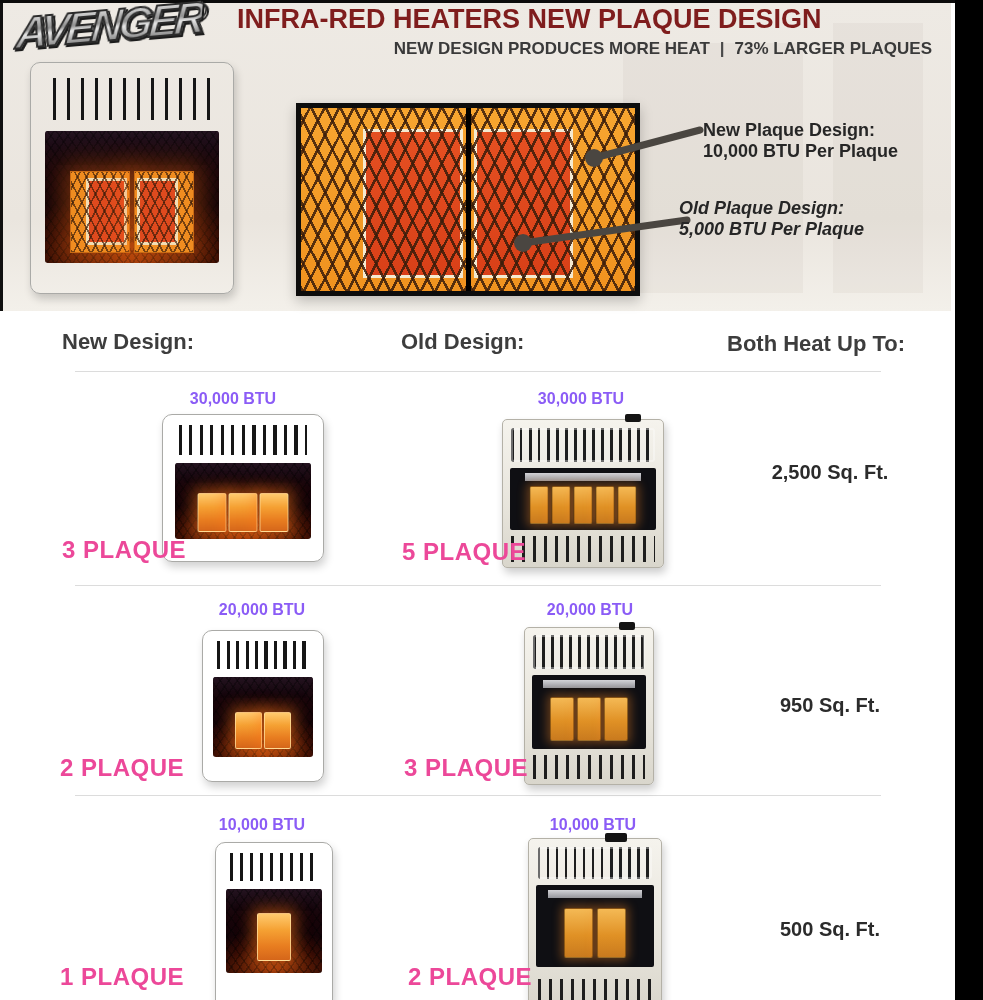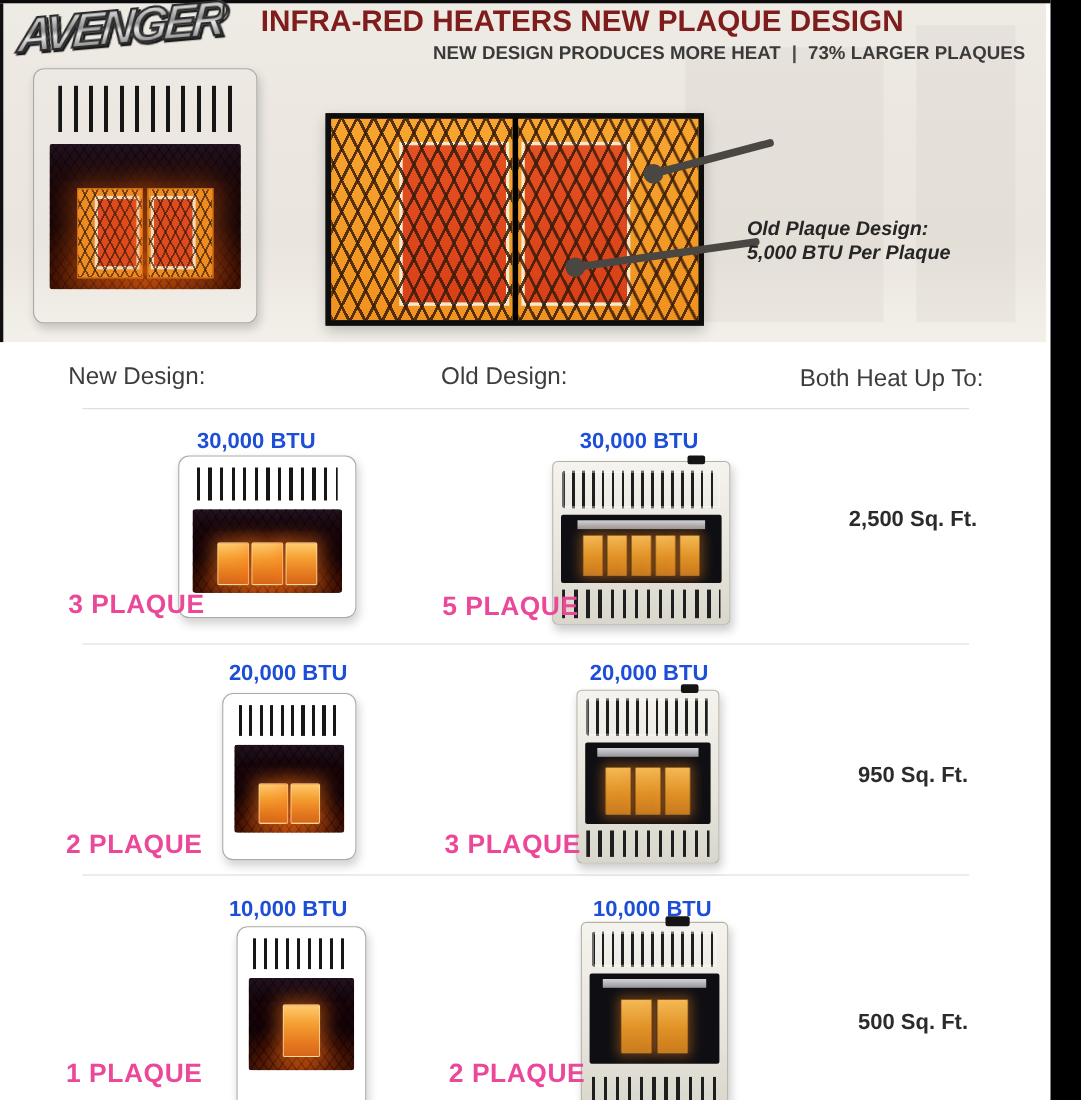--- a/index.html
+++ b/index.html
@@ -79,23 +79,23 @@
   .oh .owindow{position:absolute;background:#0f0f13;border-radius:2px;overflow:hidden;}
   .oh .bracket{position:absolute;top:5px;left:10%;right:10%;height:8px;
       background:linear-gradient(180deg,#d3d3d7,#95969c);}
   .oh .prow{position:absolute;left:50%;transform:translateX(-50%);display:flex;z-index:2;}
   .oh .plaque{background:linear-gradient(180deg,#f4b955 0%,#e09125 55%,#c97a1e 100%);
       border:1px solid rgba(90,55,12,0.6);box-shadow:0 0 10px 3px rgba(255,140,40,0.35);}
   .oh .bband{position:absolute;background:
       repeating-linear-gradient(90deg,#1e1e1e 0 3px,transparent 3px 11px);}
 
   
-  .col-header{font-size:22px;font-weight:normal;color:#3d3d3d;white-space:nowrap;}
+  .col-header{font-size:22px;font-weight:bold;color:#3d3d3d;white-space:nowrap;}
   .divider{left:75px;width:806px;height:1px;background:#dcdcdc;}
-  .btu-label{width:150px;text-align:center;font-size:20px;font-weight:bold;color:#1d4ed8;white-space:nowrap;}
+  .btu-label{width:150px;text-align:center;font-size:16px;font-weight:bold;color:#8b5cf6;white-space:nowrap;}
   .plq-label{font-size:24px;font-weight:bold;color:#ec4899;letter-spacing:0.5px;white-space:nowrap;}
   .coverage{left:705px;width:250px;text-align:center;font-size:20px;font-weight:bold;color:#2b2b2b;white-space:nowrap;}
 </style>
 </head>
 <body>
 
 <div id="stage">
 
   <div id="hero" class="abs">
     <div class="abs room-hint" style="left:620px;top:40px;width:180px;height:250px;"></div>
@@ -138,20 +138,24 @@
     </div>
   </div>
 
   <svg class="abs" style="left:0;top:0;pointer-events:none;" width="983" height="311" viewBox="0 0 983 311">
     <line x1="594" y1="158" x2="700" y2="130" stroke="#4a4641" stroke-width="7" stroke-linecap="round"></line>
     <circle cx="594" cy="158" r="9" fill="#4a4641"></circle>
     <line x1="523" y1="243" x2="687" y2="220" stroke="#4a4641" stroke-width="7" stroke-linecap="round"></line>
     <circle cx="523" cy="243" r="9" fill="#4a4641"></circle>
   </svg>
 
+  <div class="abs callout-text" style="left:703px;top:120px;">
+    <div>New Plaque Design:</div>
+    <div>10,000 BTU Per Plaque</div>
+  </div>
   <div class="abs callout-text" style="left:679px;top:198px;font-style:italic;">
     <div>Old Plaque Design:</div>
     <div>5,000 BTU Per Plaque</div>
   </div>
 
   <div class="abs col-header" style="left:62px;top:329px;">New Design:</div>
   <div class="abs col-header" style="left:401px;top:329px;">Old Design:</div>
   <div class="abs col-header" style="left:727px;top:331px;">Both Heat Up To:</div>
 
   <div class="abs divider" style="top:371px;"></div>

